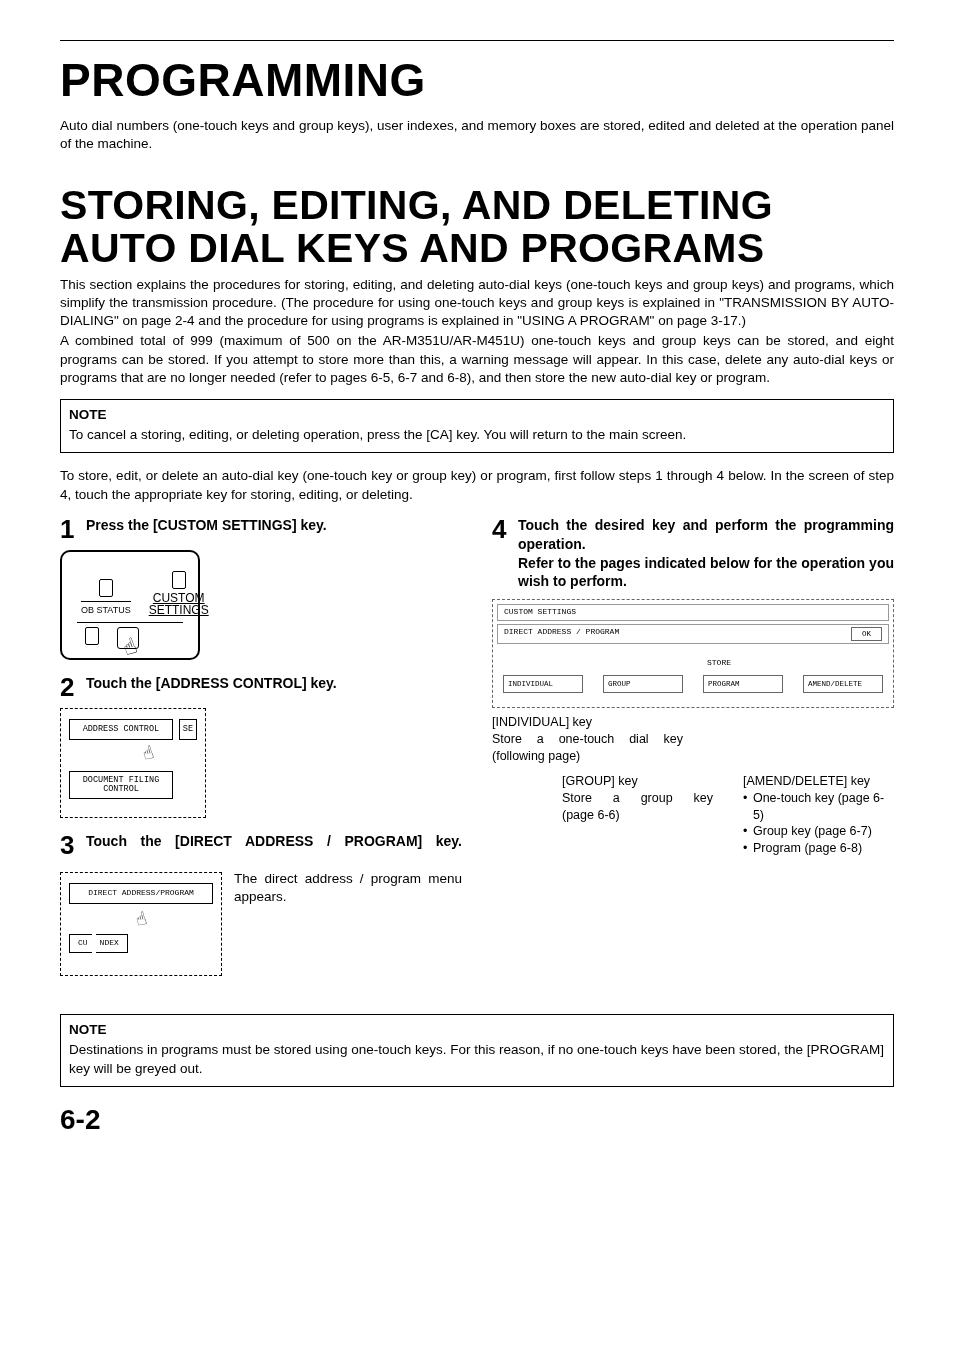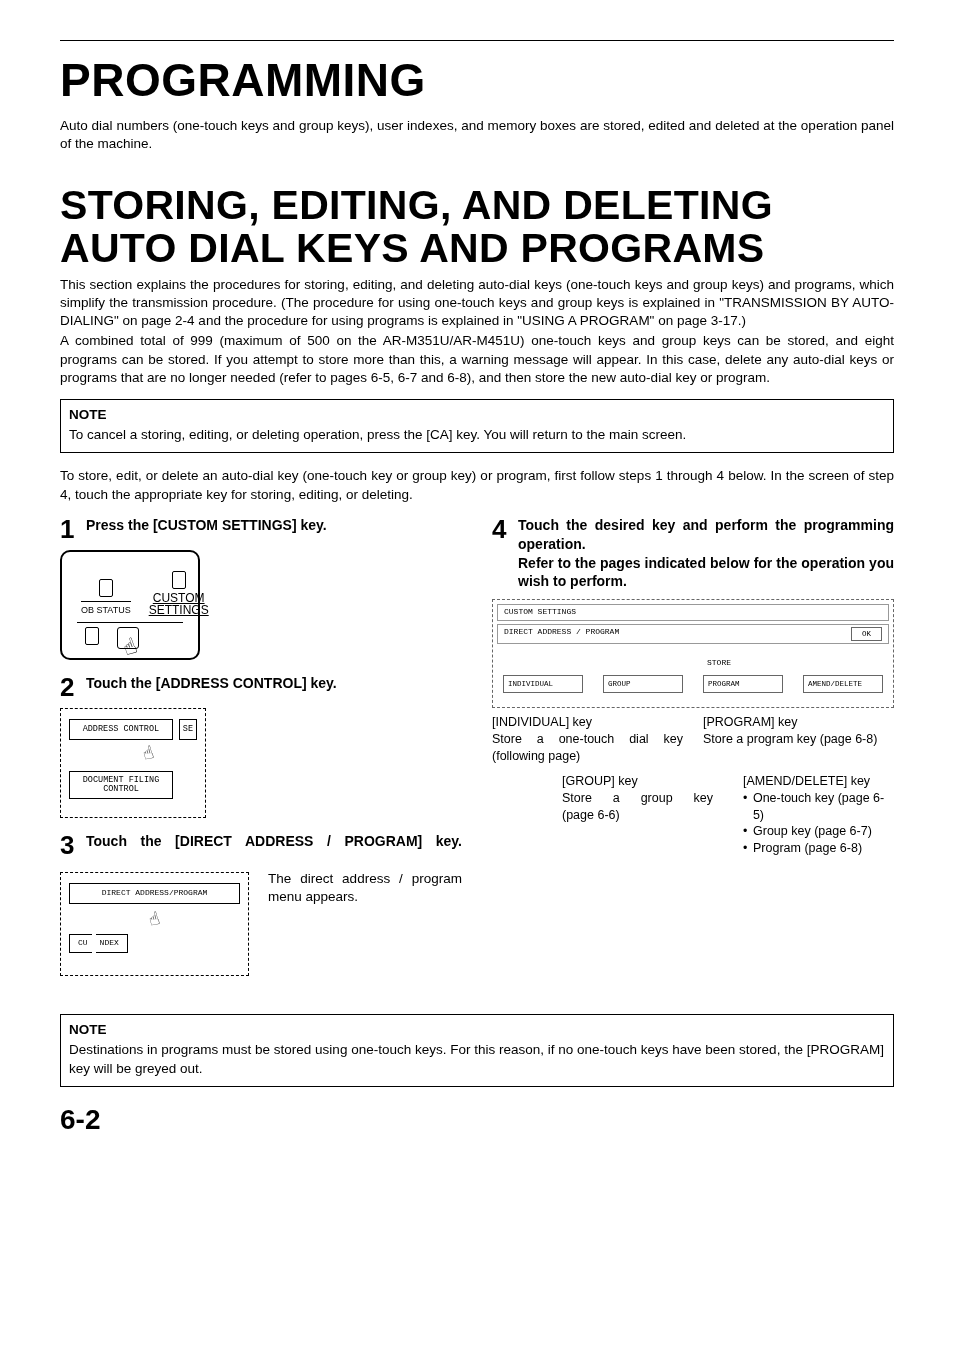--- a/index.html
+++ b/index.html
@@ -81,23 +81,23 @@
   .figure2 .panel-btn {
     border: 1px solid #000;
     padding: 4px 3px;
     font-size: 8.5px;
     text-align: center;
     flex: 1;
   }
 
   .figure3 {
     border: 1px dashed #000;
-    width: 189px;
+    width: 162px;
     padding: 10px 8px;
-    margin: 6px 7px 14px 0;
+    margin: 6px 0 14px 0;
     font-family: "Courier New", monospace;
     font-size: 9px;
   }
 
   .step3-wrap { display: flex; gap: 12px; align-items: flex-start; }
   .step3-note { flex: 1; font-size: 13.5px; text-align: justify; padding-top: 4px; }
 
   .figure4 {
     border: 1px dashed #666;
     padding: 4px;
@@ -280,24 +280,20 @@
         <div class="b">GROUP</div>
         <div class="b">PROGRAM</div>
         <div class="b">AMEND/DELETE</div>
       </div>
     </div>
 
     <div class="callout-grid">
       <div class="cell">
         <div class="lbl">[INDIVIDUAL] key</div>
         <div style="text-align:justify;">Store a one-touch dial key (following page)</div>
-      </div>
-      <div class="cell">
-        <div class="lbl">[PROGRAM] key</div>
-        <div>Store a program key (page 6-8)</div>
       </div>
     </div>
 
     <div class="callout-lower">
       <div class="pad-left">
         <div>[GROUP] key</div>
         <div style="text-align:justify;text-align-last:justify;">Store&nbsp; a&nbsp; group&nbsp; key</div>
         <div>(page 6-6)</div>
       </div>
       <div>

